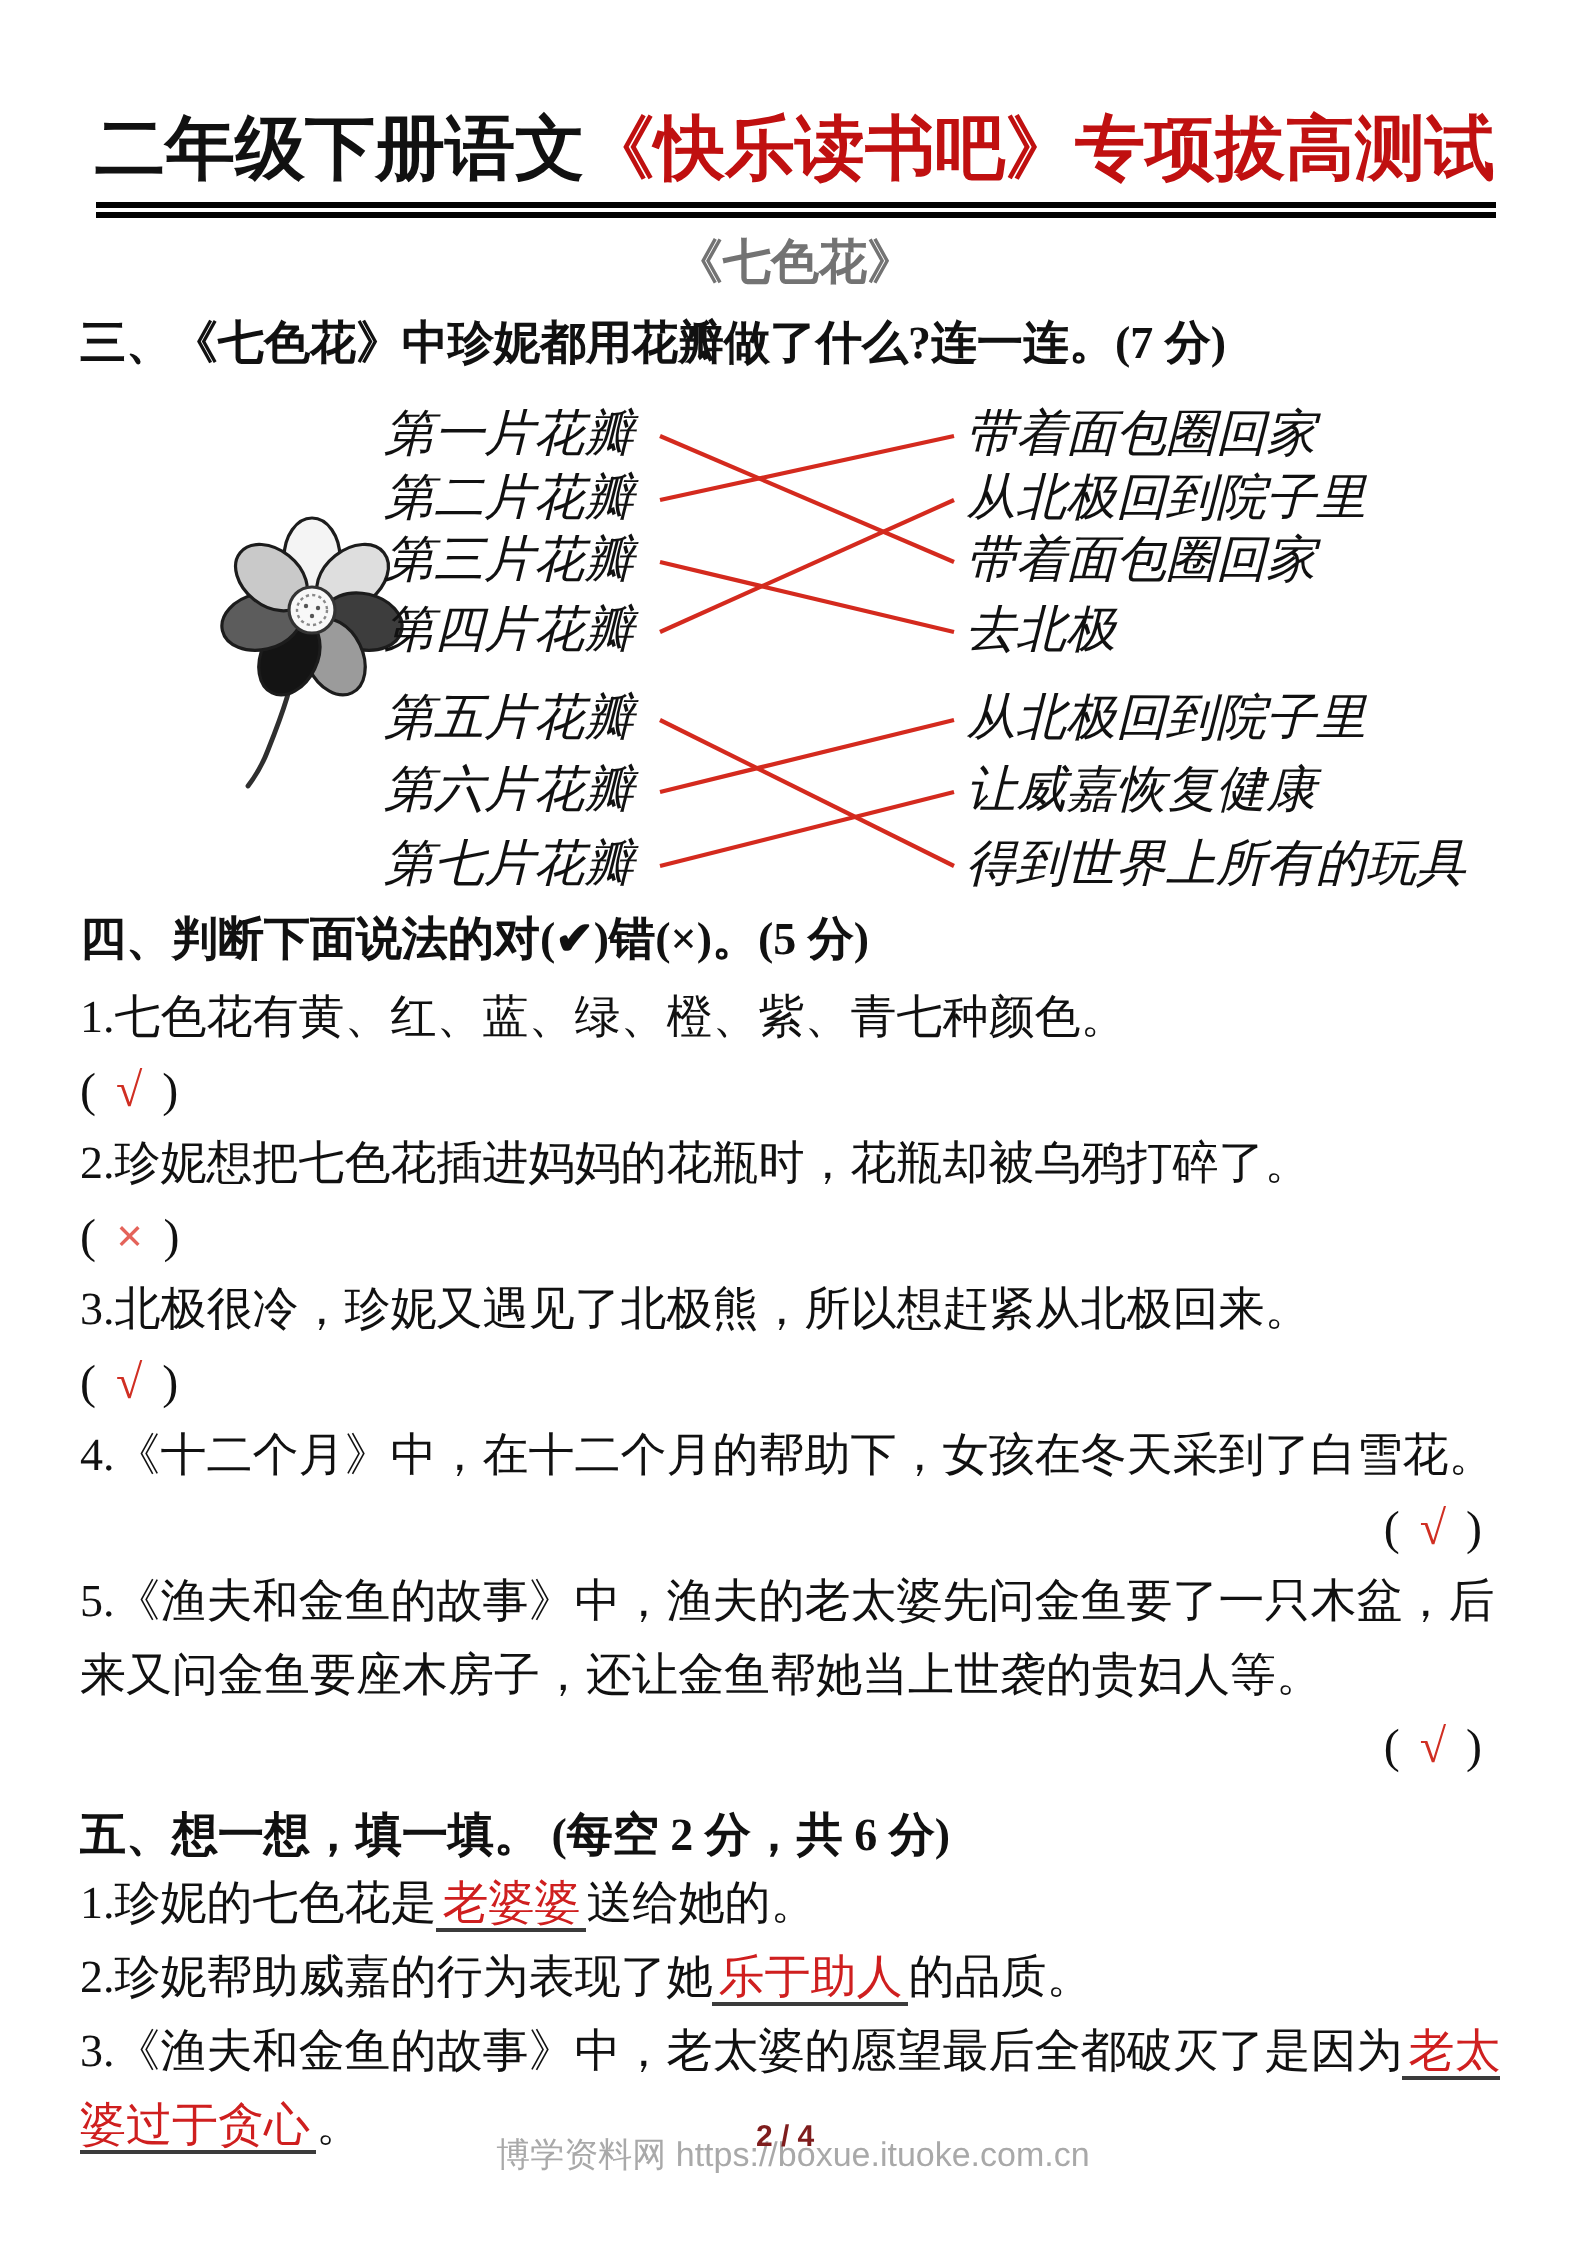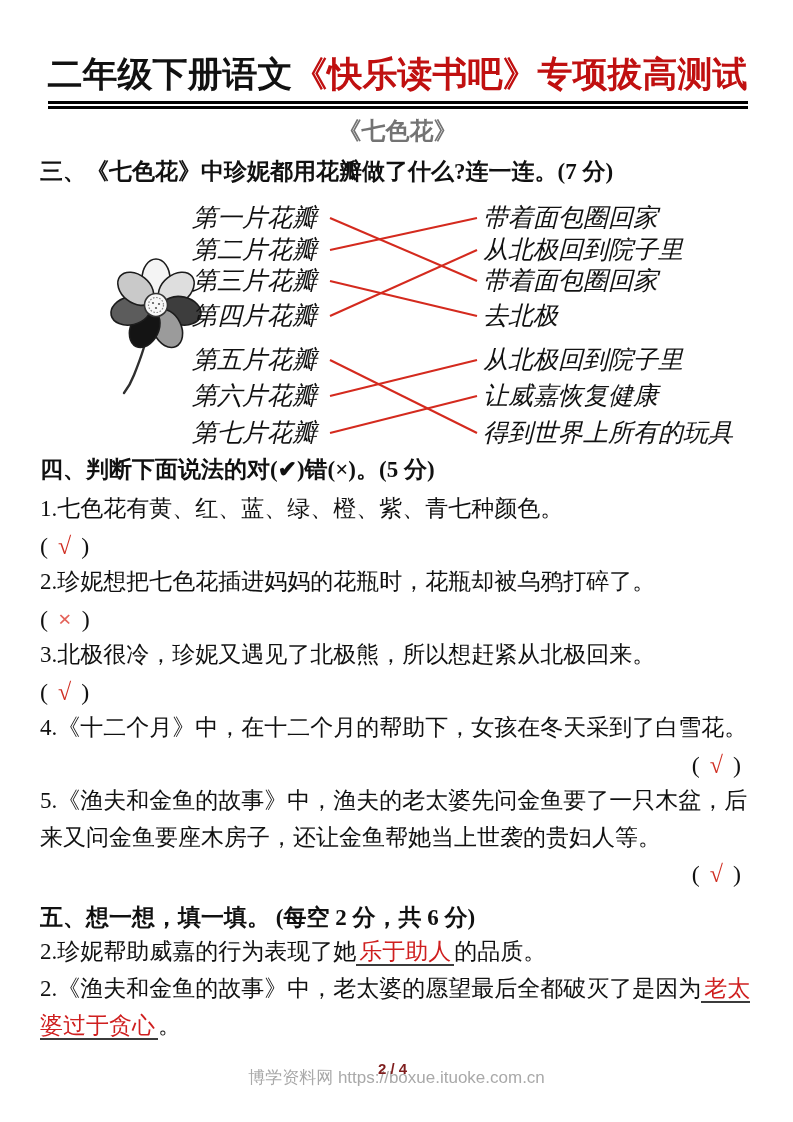--- a/index.html
+++ b/index.html
@@ -130,20 +130,21 @@
       </div>
       <div class="answer-line"><span class="ans"><span class="paren">(</span><span class="mark red-check">√</span><span class="paren">)</span></span></div>
       <div class="q-row">
         <span class="q-text">5.《渔夫和金鱼的故事》中，渔夫的老太婆先问金鱼要了一只木盆，后来又问金鱼要座木房子，还让金鱼帮她当上世袭的贵妇人等。</span>
       </div>
       <div class="answer-line"><span class="ans"><span class="paren">(</span><span class="mark red-check">√</span><span class="paren">)</span></span></div>
     </div>
 
   <div class="sec-heading mt10">五、想一想，填一填。 (每空 2 分，共 6 分)</div>
   <div class="sec5" id="sec5-questions">
+      <p><span>1.珍妮的七色花是</span><span class="blank">老婆婆</span><span>送给她的。</span></p>
       <p><span>2.珍妮帮助威嘉的行为表现了她</span><span class="blank">乐于助人</span><span>的品质。</span></p>
-      <p><span>2.《渔夫和金鱼的故事》中，老太婆的愿望最后全都破灭了是因为</span><span class="blank">老太婆过于贪心</span><span>。</span></p>
+      <p><span>3.《渔夫和金鱼的故事》中，老太婆的愿望最后全都破灭了是因为</span><span class="blank">老太婆过于贪心</span><span>。</span></p>
     </div>
 
 </div>
 
 <div class="footer">博学资料网 https://boxue.ituoke.com.cn</div>
 <div class="pagenum">2 / 4</div>
 
 </body></html>

